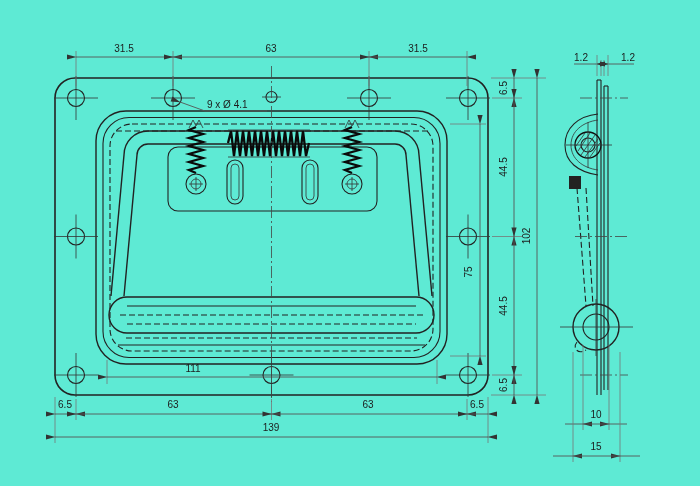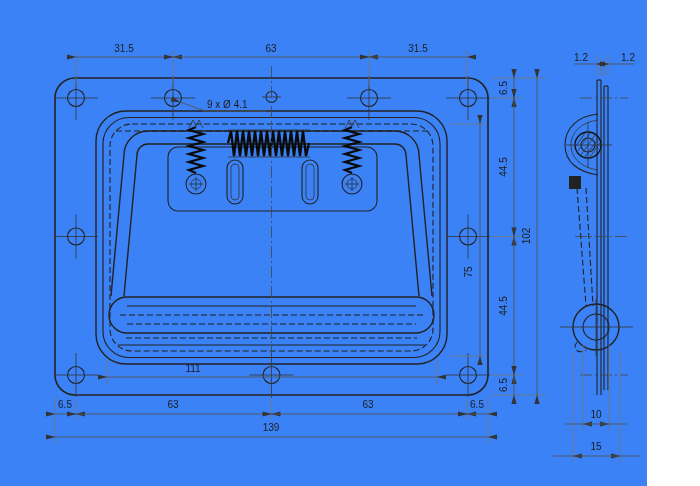--- a/index.html
+++ b/index.html
@@ -1,16 +1,16 @@
 <!DOCTYPE html>
 <html><head>
 <meta charset="utf-8">
 <style>
   html,body{margin:0;padding:0;background:#fff;}
-  .page{width:647px;height:486px;background:#3b82f6;position:relative;overflow:hidden;}
+  .page{width:700px;height:486px;background:#5eead4;position:relative;overflow:hidden;}
   svg{display:block;}
   text{font-family:"Liberation Sans","DejaVu Sans",sans-serif;font-size:10px;fill:#1c1c1c;}
   .obj{stroke:#222;fill:none;stroke-width:1.4;}
   .obj2{stroke:#222;fill:none;stroke-width:1.1;}
   .hid{stroke:#222;fill:none;stroke-width:1.1;stroke-dasharray:6 3;}
   .cl{stroke:#444;fill:none;stroke-width:0.8;stroke-dasharray:12 3 2 3;}
   .thin{stroke:#333;fill:none;stroke-width:0.8;}
   .ext{stroke:#777;fill:none;stroke-width:0.8;}
   .dim{stroke:#555;fill:none;stroke-width:0.9;}
   .spring{stroke:#0a0a0a;fill:none;stroke-width:2.3;stroke-linejoin:miter;}

